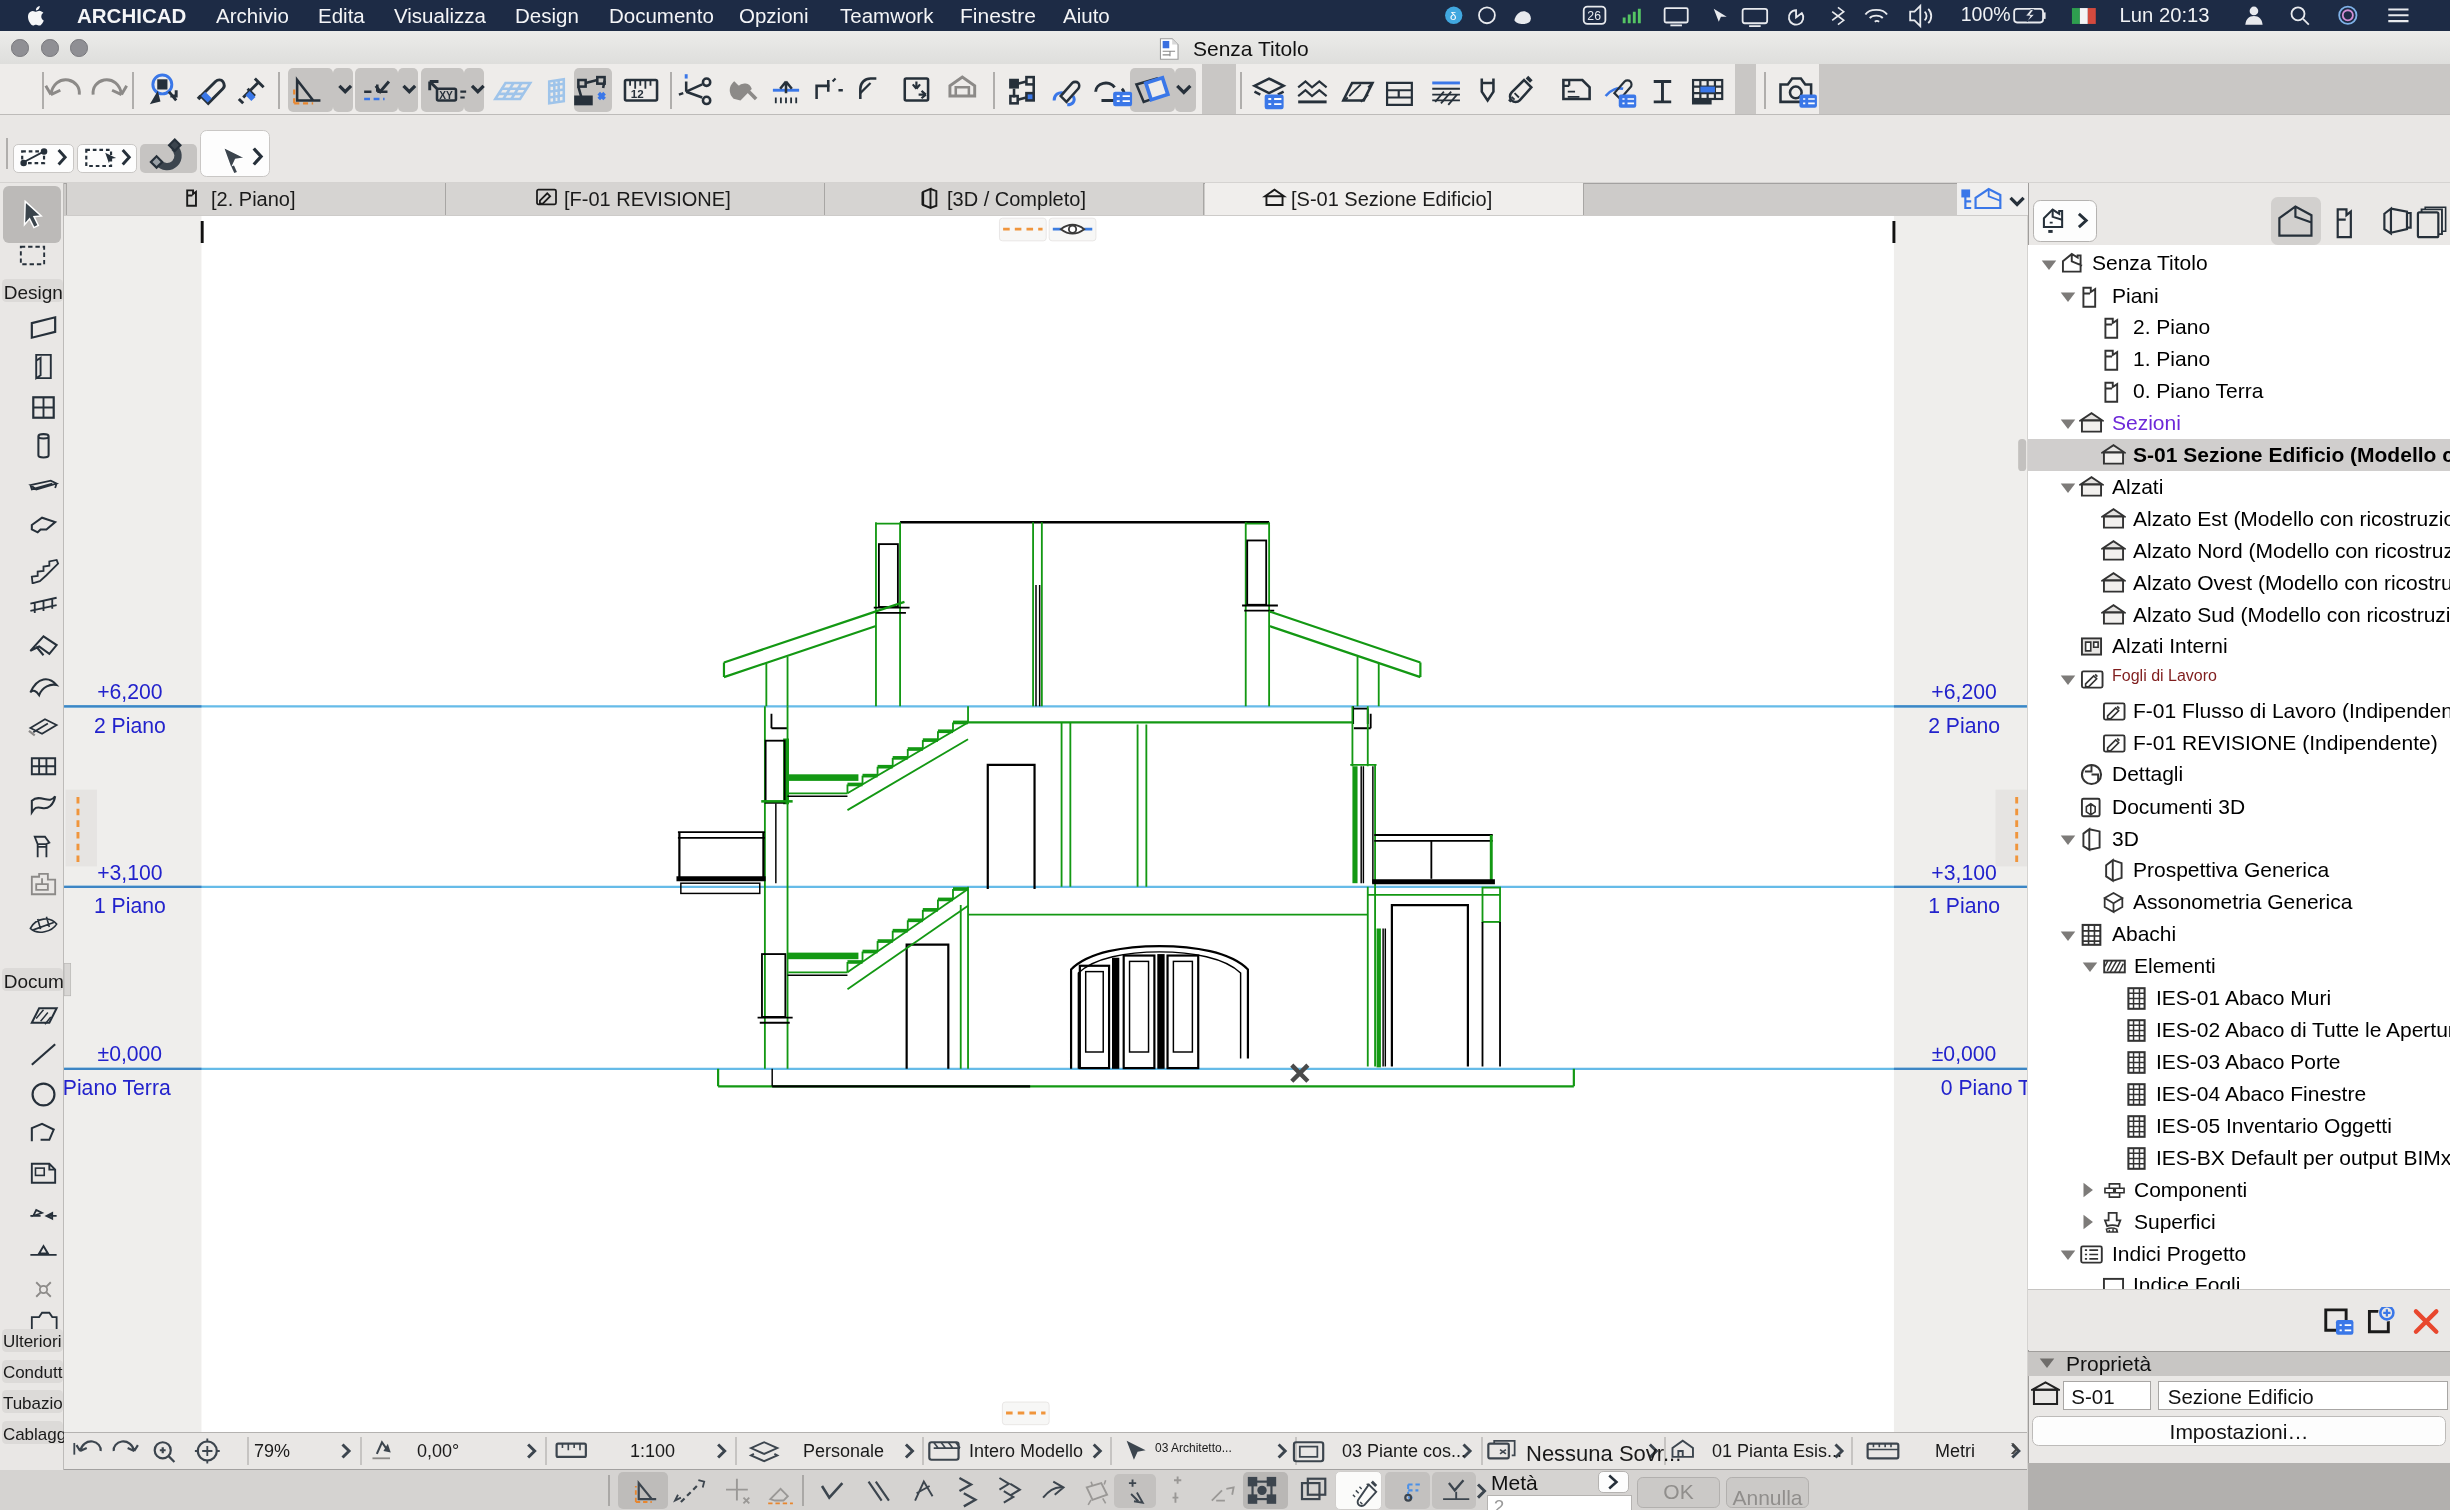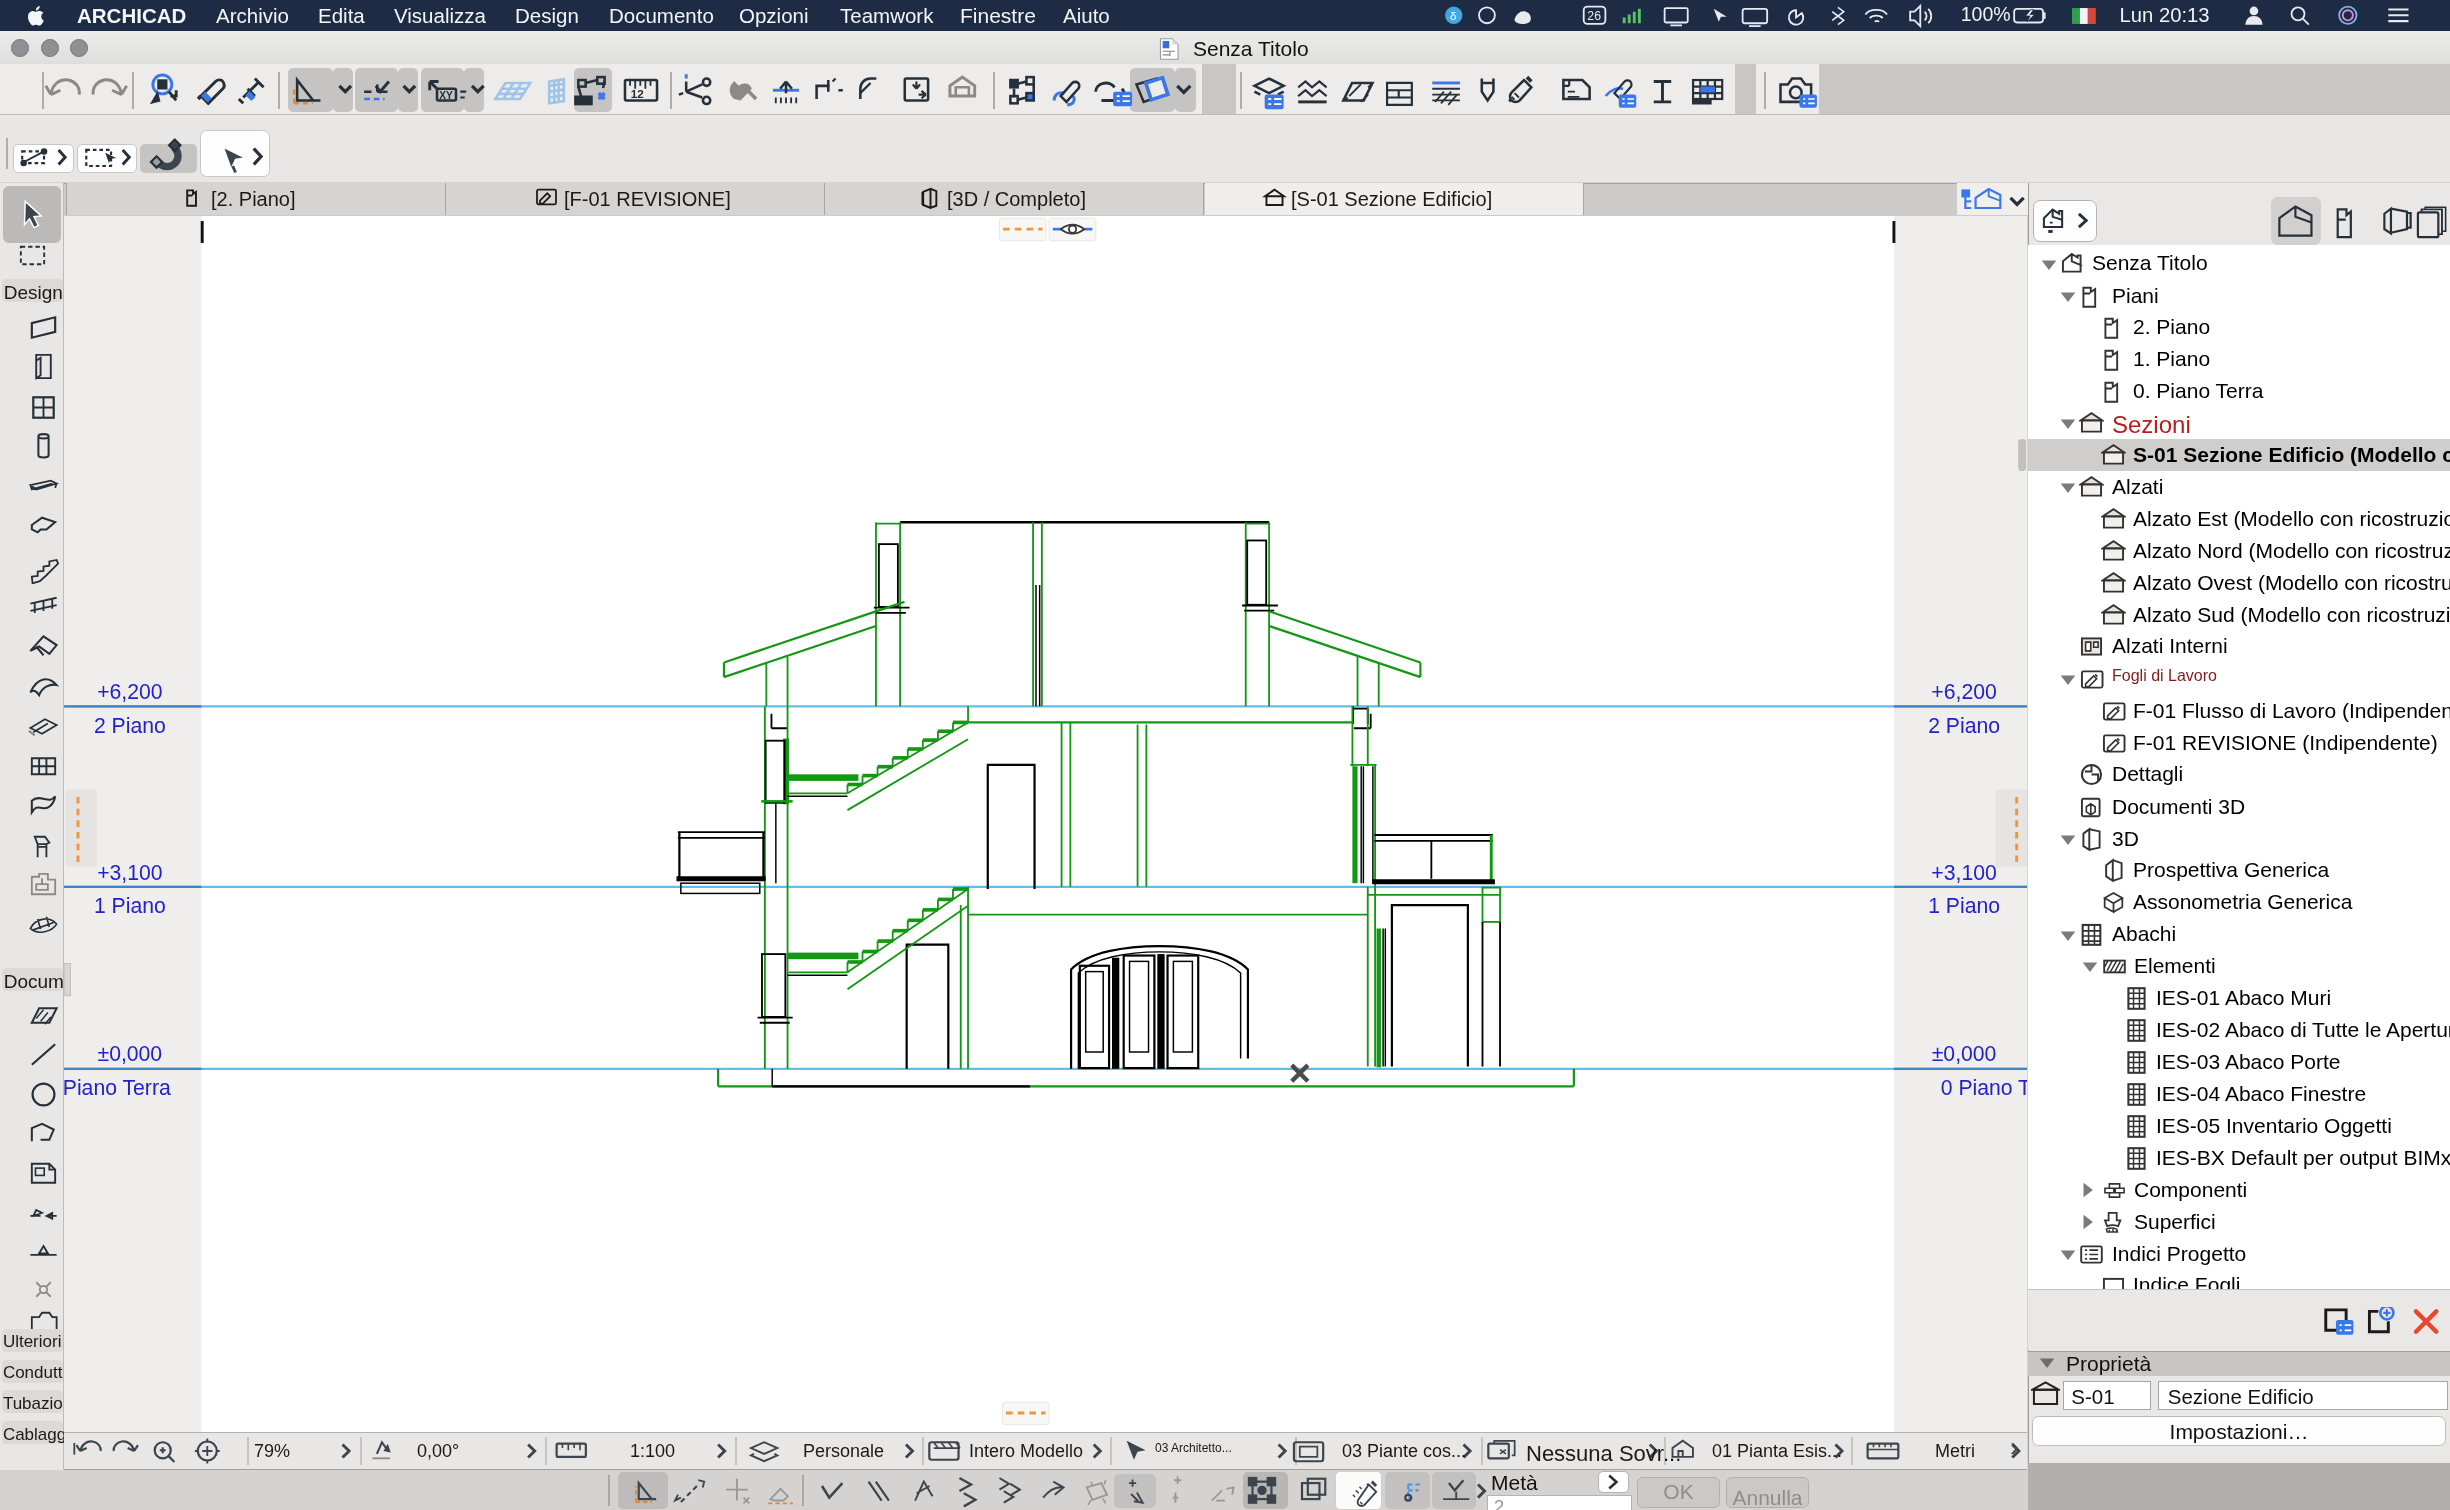--- a/index.html
+++ b/index.html
@@ -583,21 +583,21 @@
           <path d="M6 13V5h10v6l6-4v24H6z M6 13h9" fill="none" stroke="#333" stroke-width="2.6"></path>
         </svg>
 <div class="abs" style="left:2133px;top:379px;font-size:21px;color:#000;white-space:nowrap;">0. Piano Terra</div>
 <svg class="abs" style="left:2060px;top:418px" width="16" height="11.7" viewBox="0 0 22 16">
           <path d="M1 2h20L11 15z" fill="#7d7b79"></path>
         </svg>
 <svg class="abs" style="left:2079px;top:411px" width="25" height="25" viewBox="0 0 34 34">
           <path d="M2 13L17 3l15 10z" fill="#e4e2e0" stroke="#333" stroke-width="2.6"></path>
           <path d="M4 13h26v15H4z" fill="#f2f0ee" stroke="#333" stroke-width="2.6"></path>
         </svg>
-<div class="abs" style="left:2112px;top:411px;font-size:24px;color:#b91c1c;white-space:nowrap;">Sezioni</div>
+<div class="abs" style="left:2112px;top:411px;font-size:21px;color:#6d28d9;white-space:nowrap;">Sezioni</div>
 <div class="abs" style="left:2028px;top:439px;width:422px;height:32px;background:#d0cecd;"></div>
 <svg class="abs" style="left:2101px;top:443px" width="25" height="25" viewBox="0 0 34 34">
           <path d="M2 13L17 3l15 10z" fill="#e4e2e0" stroke="#333" stroke-width="2.6"></path>
           <path d="M4 13h26v15H4z" fill="#f2f0ee" stroke="#333" stroke-width="2.6"></path>
         </svg>
 <div class="abs" style="left:2133px;top:443px;font-size:21px;font-weight:bold;color:#000;white-space:nowrap;">S-01 Sezione Edificio (Modello con ricostruzione automatica)</div>
 <svg class="abs" style="left:2060px;top:482px" width="16" height="11.7" viewBox="0 0 22 16">
           <path d="M1 2h20L11 15z" fill="#7d7b79"></path>
         </svg>
 <svg class="abs" style="left:2079px;top:475px" width="25" height="25" viewBox="0 0 34 34">

